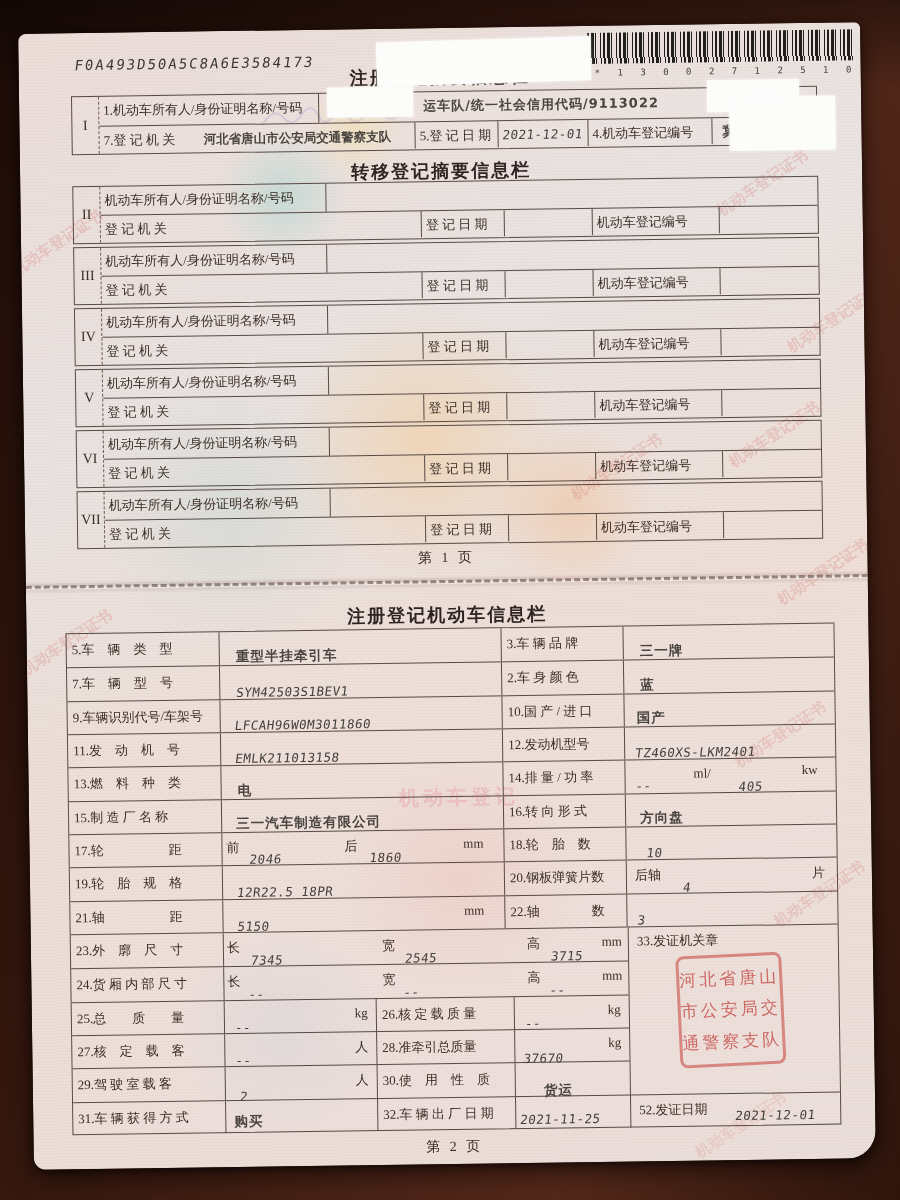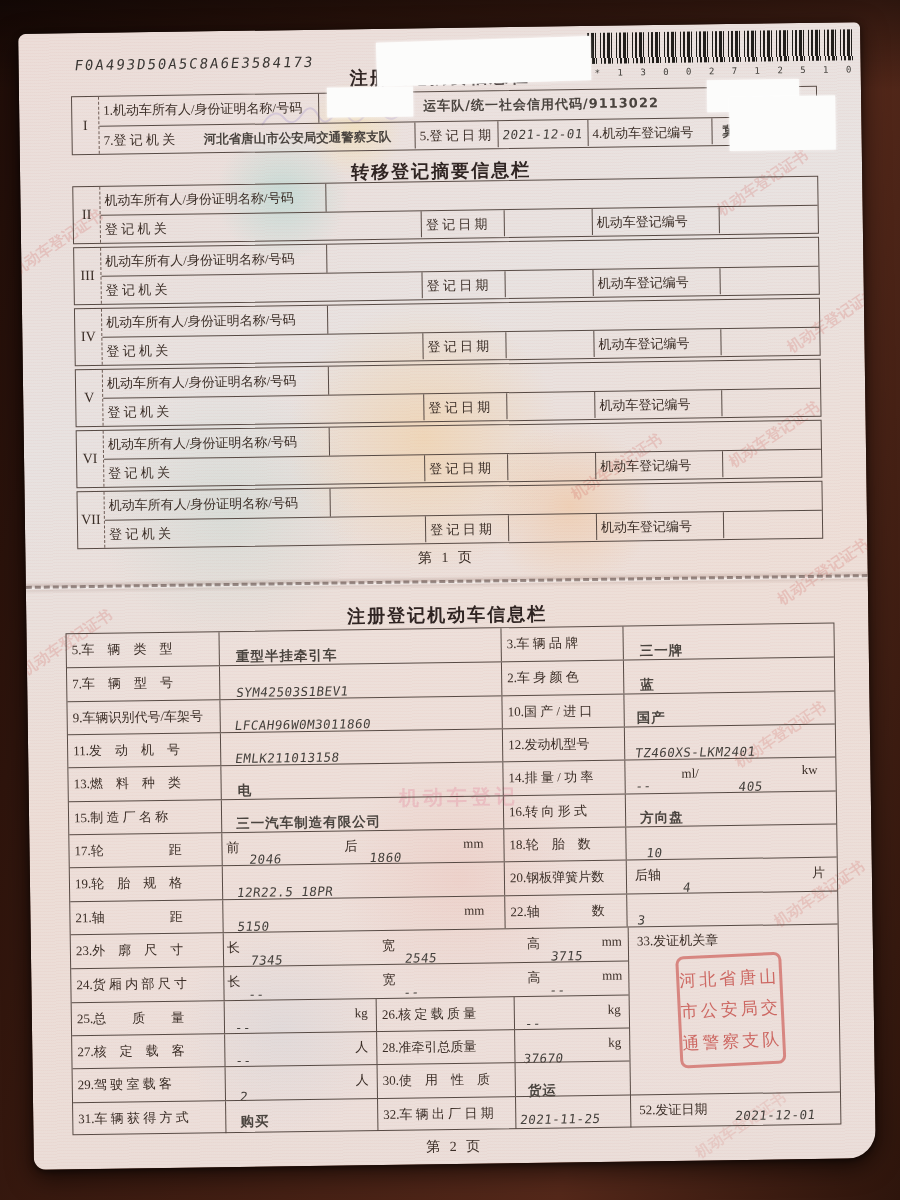--- a/index.html
+++ b/index.html
@@ -286,21 +286,21 @@
           </div>
       </div>
       <div class="r">
         <div class="cA br"><span class="lbl">13.燃　料　种　类</span></div>
         <div class="cB br">
             <span class="dmc val">电</span>
           </div>
         <div class="cC br"><span class="lbl">14.排 量 / 功 率</span></div>
         <div class="cD">
           <span class="dm" style="position:absolute;left:10px;bottom:0">--</span>
-          <span class="unit" style="left:56px">ml/</span>
+          <span class="unit" style="left:68px">ml/</span>
           <span class="dm" style="position:absolute;left:113px;bottom:-2px">405</span>
           <span class="unit" style="right:18px;top:4px">kw</span>
         </div>
       </div>
       <div class="r">
         <div class="cA br"><span class="lbl">15.制 造 厂 名 称</span></div>
         <div class="cB br">
             <span class="dmc val" style="left:14px">三一汽车制造有限公司</span>
           </div>
         <div class="cC br"><span class="lbl">16.转 向 形 式</span></div>
@@ -397,27 +397,27 @@
             </div>
           </div>
           <div class="r">
             <div class="cA br"><span class="lbl">29.驾 驶 室 载 客</span></div>
             <div class="cB2 br">
               <span class="dm" style="position:absolute;left:14px;bottom:-4px">2</span>
               <span class="unit" style="right:8px">人</span>
             </div>
             <div class="cC2 br"><span class="lbl">30.使　用　性　质</span></div>
             <div class="cD2">
-                <span class="dmc" style="position:absolute;left:12px;bottom:-4px">货运</span>
+                <span class="dmc" style="position:absolute;left:28px;bottom:-4px">货运</span>
               </div>
           </div>
           <div class="r">
             <div class="cA br"><span class="lbl">31.车 辆 获 得 方 式</span></div>
             <div class="cB2 br">
-                <span class="dmc" style="position:absolute;left:14px;bottom:2px">购买</span>
+                <span class="dmc" style="position:absolute;left:8px;bottom:2px">购买</span>
               </div>
             <div class="cC2 br"><span class="lbl">32.车 辆 出 厂 日 期</span></div>
             <div class="cD2">
                 <span class="dm" style="position:absolute;left:4px;bottom:2px">2021-11-25</span>
               </div>
           </div>
         </div>
         <div class="right-block">
           <span class="lbl" style="position:absolute;left:8px;top:5px">33.发证机关章</span>
           <div class="stamp">

